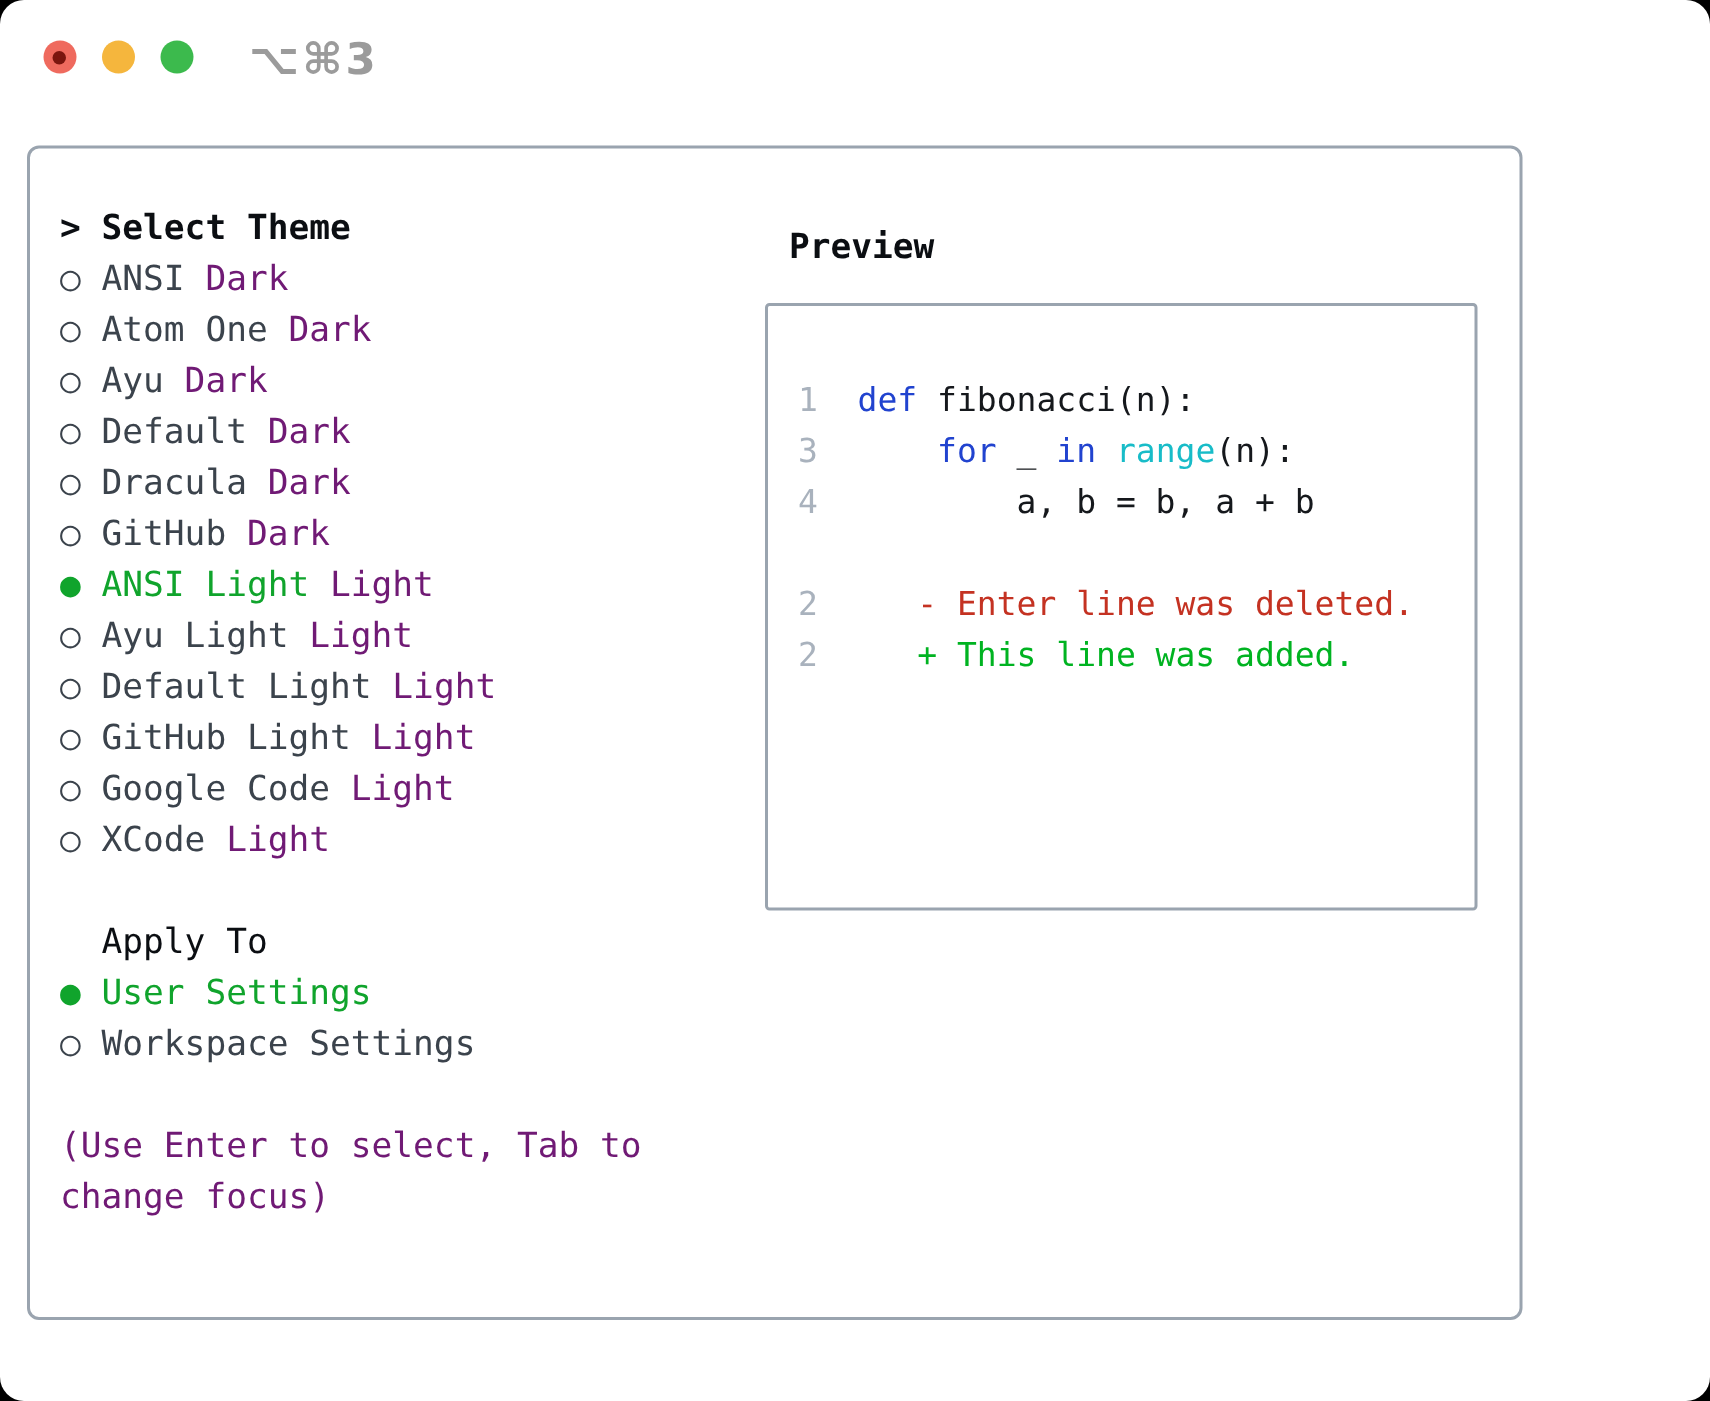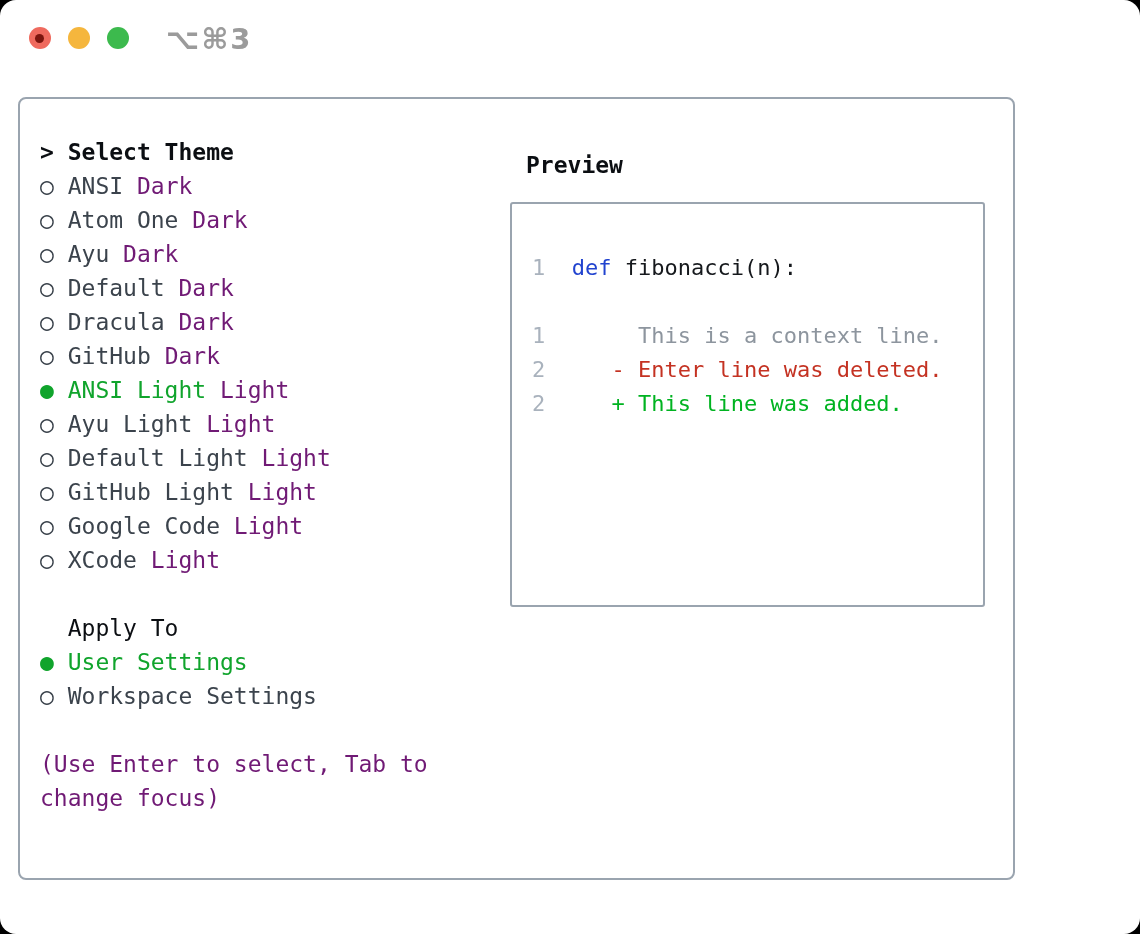--- a/index.html
+++ b/index.html
@@ -98,20 +98,21 @@
     <span class="window-title">⌥⌘3</span>
   </div>
 
   <div class="panel">
     <div class="left-col" id="left-col"><div class="row"><span class="mark hdr">&gt; </span><span class="hdr">Select Theme</span></div><div class="row"><span class="mark name">○ </span><span class="name">ANSI </span><span class="muted">Dark</span></div><div class="row"><span class="mark name">○ </span><span class="name">Atom One </span><span class="muted">Dark</span></div><div class="row"><span class="mark name">○ </span><span class="name">Ayu </span><span class="muted">Dark</span></div><div class="row"><span class="mark name">○ </span><span class="name">Default </span><span class="muted">Dark</span></div><div class="row"><span class="mark name">○ </span><span class="name">Dracula </span><span class="muted">Dark</span></div><div class="row"><span class="mark name">○ </span><span class="name">GitHub </span><span class="muted">Dark</span></div><div class="row"><span class="mark sel">● </span><span class="sel">ANSI Light </span><span class="muted">Light</span></div><div class="row"><span class="mark name">○ </span><span class="name">Ayu Light </span><span class="muted">Light</span></div><div class="row"><span class="mark name">○ </span><span class="name">Default Light </span><span class="muted">Light</span></div><div class="row"><span class="mark name">○ </span><span class="name">GitHub Light </span><span class="muted">Light</span></div><div class="row"><span class="mark name">○ </span><span class="name">Google Code </span><span class="muted">Light</span></div><div class="row"><span class="mark name">○ </span><span class="name">XCode </span><span class="muted">Light</span></div><div class="row"></div><div class="row"><span class="mark">  </span><span class="label-strong">Apply To</span></div><div class="row"><span class="mark sel">● </span><span class="sel">User Settings</span></div><div class="row"><span class="mark name">○ </span><span class="name">Workspace Settings</span></div><div class="row"></div><div class="row"><span class="muted">(Use Enter to select, Tab to</span></div><div class="row"><span class="muted">change focus)</span></div></div>
 
     <div class="preview-heading">Preview</div>
 
     <div class="preview-box" id="preview-box">
         <div class="cline"><span class="lineno">1</span><span class="kw">def</span><span class="plain"> fibonacci(n):</span></div>
+        <div class="cline"><span class="lineno">3</span><span class="plain">    </span><span class="kw">for</span><span class="plain"> _ </span><span class="kw">in</span><span class="plain"> </span><span class="fn">range</span><span class="plain">(n):</span></div>
+        <div class="cline"><span class="lineno">4</span><span class="plain">        a, b = b, a + b</span></div>
         <div class="cline"><span class="lineno"></span></div>
-        <div class="cline"><span class="lineno">1</span><span class="ctx">     This is a context line.</span></div>
         <div class="cline"><span class="lineno">2</span><span class="del">   - Enter line was deleted.</span></div>
         <div class="cline"><span class="lineno">2</span><span class="add">   + This line was added.</span></div>
       </div>
   </div>
 
 </div>
 
 </body></html>

